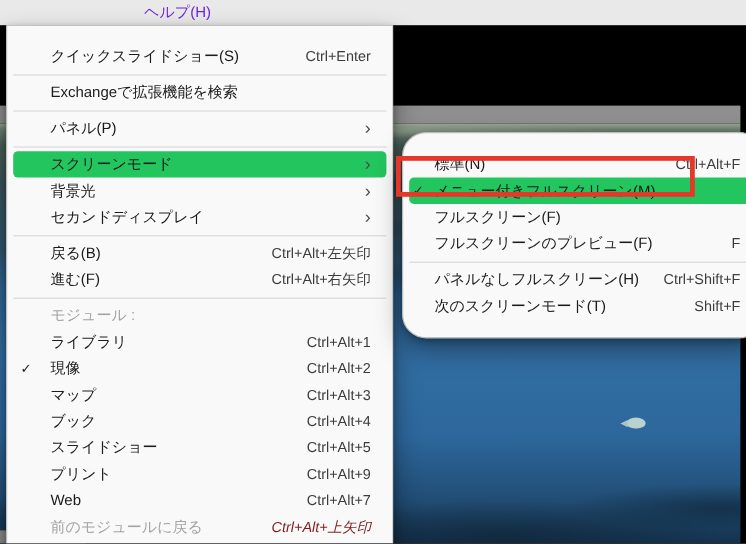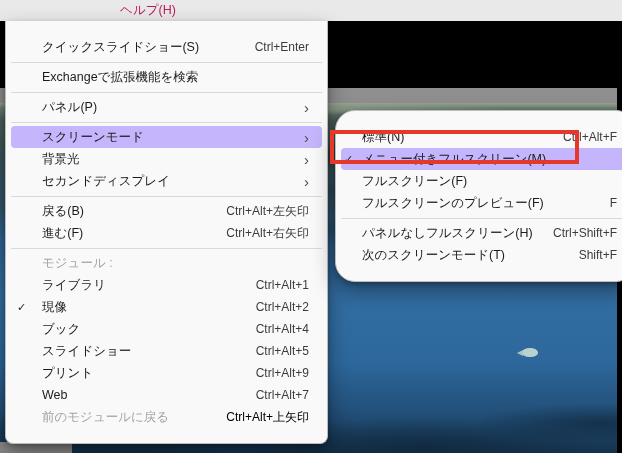--- a/index.html
+++ b/index.html
@@ -10,21 +10,21 @@
     font-family:"Liberation Sans", sans-serif;
     -webkit-font-smoothing:antialiased;
   }
   
   .menubar {
     position:absolute; left:0; top:0; width:622px; height:21px;
     background:#e9e9e9; display:flex; align-items:stretch; z-index:5;
   }
   .menubar-item {
     display:flex; align-items:center; padding:0 12px;
-    font-size:12.5px; color:#be185d; cursor:default; white-space:nowrap;
+    font-size:12.5px; color:#6d28d9; cursor:default; white-space:nowrap;
   }
   .menubar-item.selected { color:#fff; }
   
   .gray-band { position:absolute; left:0; top:88px; width:617px; height:15px; background:#8f8f8f; }
   .photo {
     position:absolute; left:0; top:103px; width:617px; height:350px;
     background:
       radial-gradient(ellipse 300px 9px at 300px 6px,  rgba(196,206,186,.40), rgba(196,206,186,0) 70%),
       radial-gradient(ellipse 120px 16px at 80px 28px,  rgba(96,106,72,.55),  rgba(96,106,72,0) 70%),
       radial-gradient(ellipse 160px 20px at 300px 52px, rgba(24,40,46,.60),   rgba(24,40,46,0) 70%),
@@ -60,29 +60,29 @@
   }
   .main-menu { left:5px; top:21px; width:323px; border-top:none; border-radius:0 0 8px 8px; }
   .sub-menu  { left:335px; top:110px; width:301px; border-radius:20px; }
   .menu-item {
     position:relative; height:22px; margin:0 5px; border-radius:4px;
     display:flex; align-items:center;
     padding:0 13px 0 31px;
     font-size:12.5px; color:#1b1b1b; white-space:nowrap; cursor:default;
   }
   .sub-menu .menu-item { padding-left:21px; }
-  .menu-item.highlighted { background:#c4b5fd; }
+  .menu-item.highlighted { background:#22c55e; }
   .menu-item.header, .menu-item.disabled { color:#a3a3a3; }
   .menu-item .check {
     position:absolute; left:6px; top:50%; transform:translateY(-50%);
     font-size:11px; color:#1b1b1b;
   }
   .sub-menu .menu-item .check { left:3px; }
   .menu-item .shortcut { margin-left:auto; font-size:12px; color:#3c3c3c; padding-left:18px; }
-  .menu-item.disabled .shortcut { color:#000000; }
+  .menu-item.disabled .shortcut { color:#7f1d1d;font-style:italic; }
   .menu-item .arrow { margin-left:auto; font-size:15px; line-height:1; color:#4a4a4a; padding-left:18px; }
   .menu-divider { height:1px; background:#d9d9d9; margin:3.5px 5px; }
   
   .red-box {
     position:absolute; left:330px; top:130px; width:249px; height:34px;
     border:4px solid #e5382b; z-index:20; pointer-events:none;
   }
 </style>
 </head>
 <body>
@@ -145,20 +145,24 @@
       <div class="menu-item">
         <span class="label">ライブラリ</span>
         <span class="shortcut">Ctrl+Alt+1</span>
       </div>
       <div class="menu-item">
         <span class="check">✓</span>
         <span class="label">現像</span>
         <span class="shortcut">Ctrl+Alt+2</span>
       </div>
       <div class="menu-item">
+        <span class="label">マップ</span>
+        <span class="shortcut">Ctrl+Alt+3</span>
+      </div>
+      <div class="menu-item">
         <span class="label">ブック</span>
         <span class="shortcut">Ctrl+Alt+4</span>
       </div>
       <div class="menu-item">
         <span class="label">スライドショー</span>
         <span class="shortcut">Ctrl+Alt+5</span>
       </div>
       <div class="menu-item">
         <span class="label">プリント</span>
         <span class="shortcut">Ctrl+Alt+9</span>

